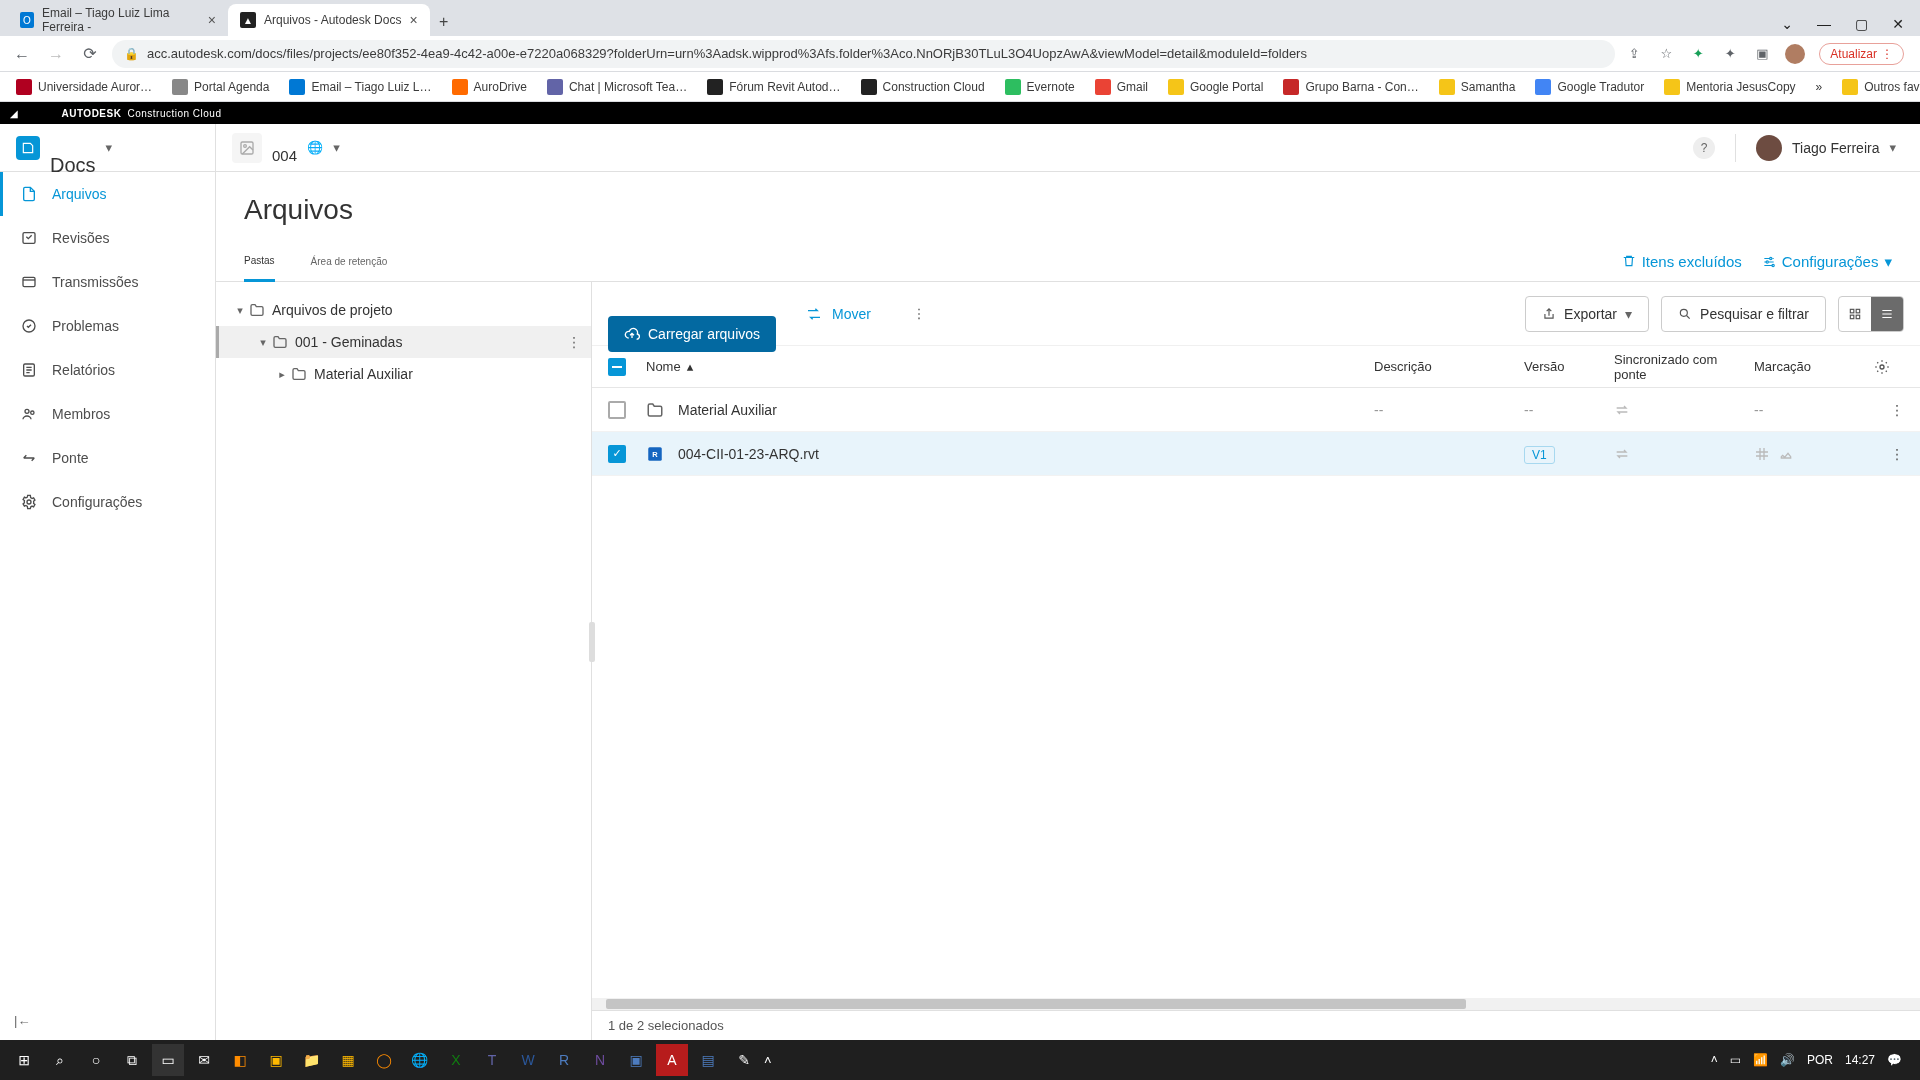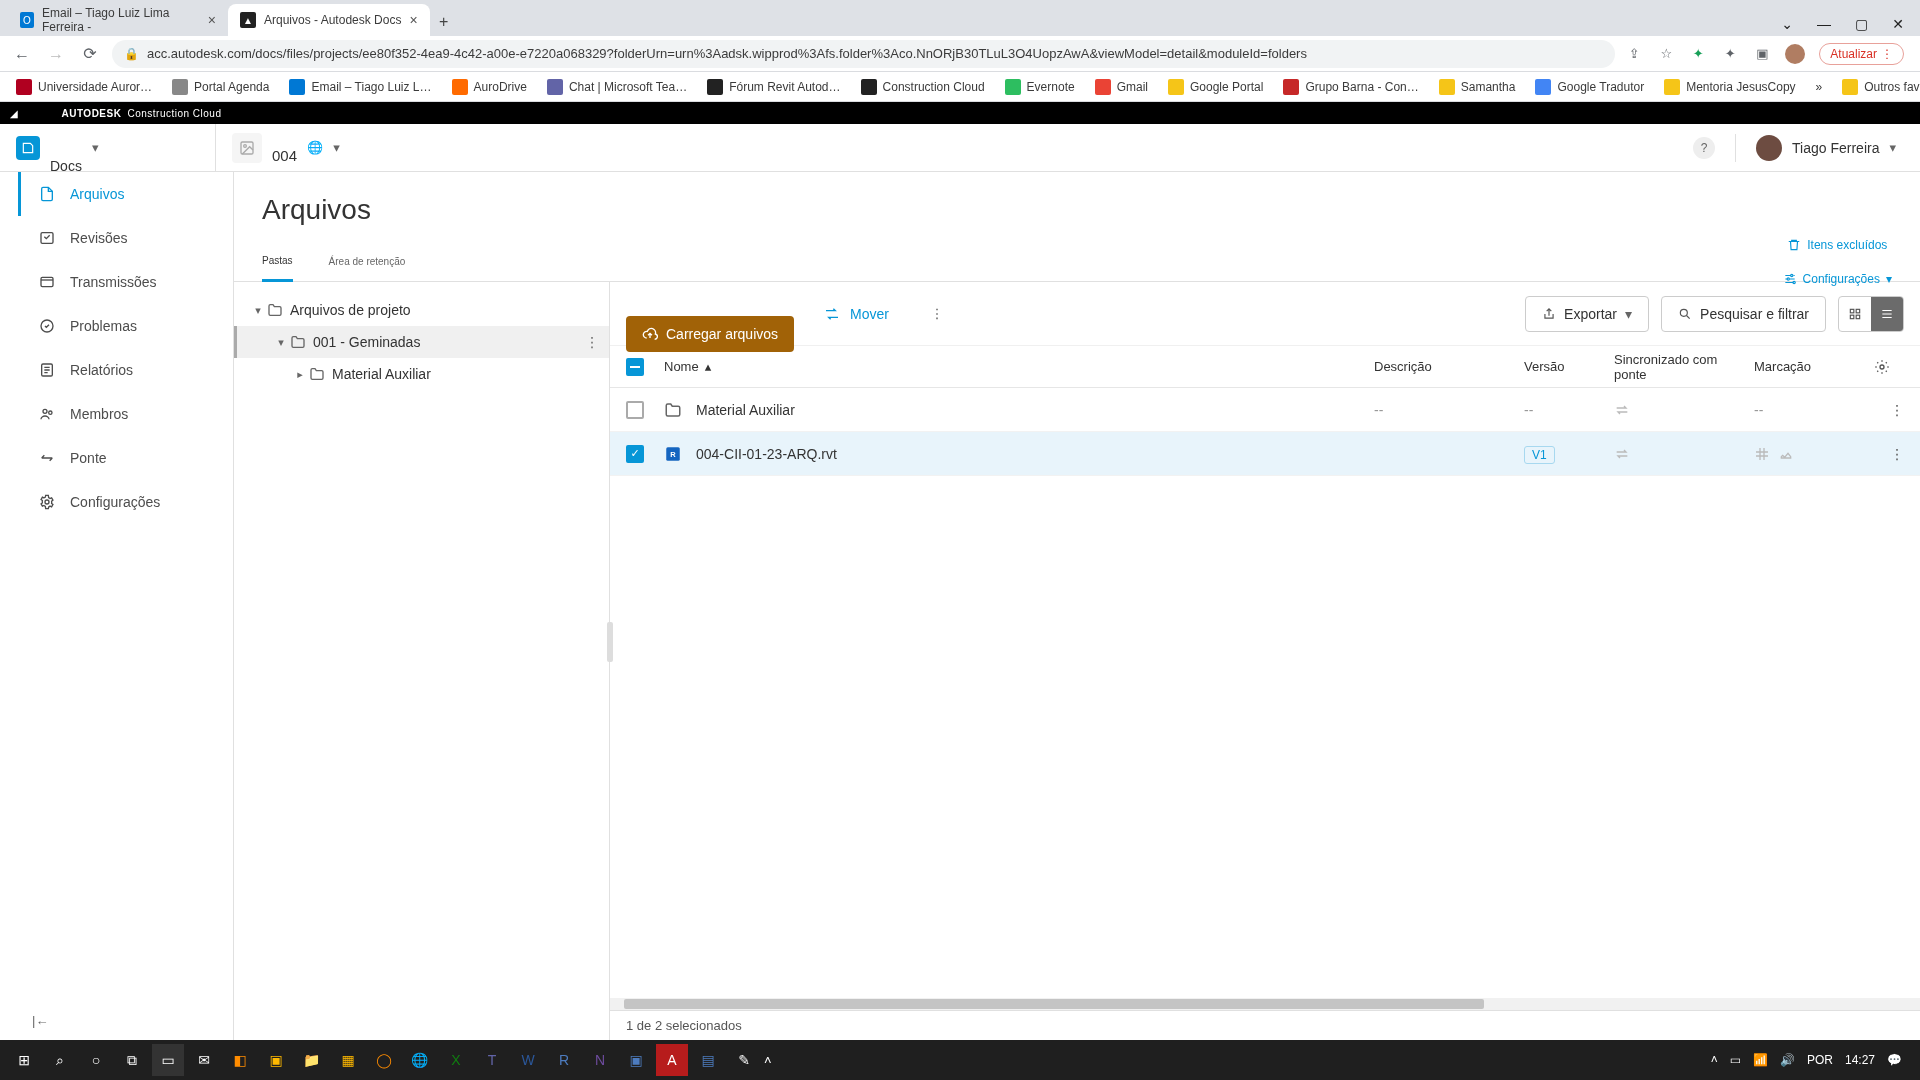--- a/index.html
+++ b/index.html
@@ -28,61 +28,61 @@
 .bm .dot { width: 16px; height: 16px; border-radius: 2px; display:inline-block; }
 
 
 .autodesk-bar { height: 22px; background: #000; color: #fff; display: flex; align-items: center; padding: 0 10px; font-size: 10px; letter-spacing: .5px; }
 .autodesk-bar b { font-weight: 700; margin-right: 6px; margin-left: 40px; }
 
 
 .app-header { height: 48px; border-bottom: 1px solid #e0e0e0; display: flex; align-items: center; }
 .docs-switch { width: 216px; height: 48px; border-right: 1px solid #e0e0e0; display: flex; align-items: center; gap: 10px; padding: 0 16px; }
 .docs-logo { width: 24px; height: 24px; background: #0696d7; border-radius: 4px; display: flex; align-items: center; justify-content: center; color: #fff; font-size: 12px; }
-.docs-name { font-size: 14px; color: #333; margin-top: 36px; }
+.docs-name { font-size: 20px; color: #333; margin-top: 36px; }
 .project-bar { display: flex; align-items: center; gap: 10px; padding: 0 16px; }
 .proj-btn { width: 30px; height: 30px; border-radius: 4px; background: #f5f5f5; display:flex; align-items:center; justify-content:center; color:#888; }
 .header-right { margin-left: auto; display: flex; align-items: center; gap: 20px; padding-right: 24px; }
 .help-circle { width: 22px; height: 22px; border-radius: 50%; background: #eee; display:flex; align-items:center; justify-content:center; color:#666; font-size:12px; }
 .user-block { display:flex; align-items:center; gap:10px; }
 .user-avatar { width:26px; height:26px; border-radius:50%; background:#6d4c41; }
 
 
-.app-body { display: flex; height: calc(1080px - 36px - 36px - 30px - 22px - 48px - 40px); padding-left: 18px; }
+.app-body { display: flex; height: calc(1080px - 36px - 36px - 30px - 22px - 48px - 40px); }
 .left-nav { width: 216px; border-right: 1px solid #e0e0e0; display: flex; flex-direction: column; }
 .nav-item { height: 44px; display: flex; align-items: center; gap: 14px; padding: 0 20px; font-size: 14px; color: #4d4d4d; cursor: pointer; }
 .nav-item.active { color: #0696d7; border-left: 3px solid #0696d7; padding-left: 17px; background:#fff; }
 .nav-item .icon { width: 18px; height: 18px; display:flex; align-items:center; justify-content:center; font-size:15px; }
 .collapse-handle { margin-top: auto; height: 40px; display:flex; align-items:center; padding-left:14px; color:#666; }
 
 .main { flex: 1; display: flex; flex-direction: column; }
 .page-title { font-size: 28px; font-weight: 400; color: #333; padding: 22px 0 16px 28px; }
 .tabs-row { display: flex; align-items: center; border-bottom: 1px solid #e0e0e0; padding: 0 28px; height: 40px; gap: 36px; }
 .tabs-left { display:flex; gap:36px; }
 .tab-item { height: 40px; display: flex; align-items: center; font-size: 10px; color: #666; cursor: pointer; }
 .tab-item.active { color: #333; border-bottom: 3px solid #0696d7; font-weight:500; }
-.tabs-right { margin-left:auto; display:flex; gap:20px; align-items:center; font-size:12px;flex-direction:column; }
+.tabs-right { margin-left:auto; display:flex; gap:20px; align-items:flex-start; font-size:15px; }
 .link-btn { display:flex; align-items:center; gap:6px; color:#0696d7; cursor:pointer; }
 .link-btn.config { color:#0696d7; }
 
 .content-row { display: flex; flex: 1; min-height: 0; }
 .tree-panel { width: 376px; border-right: 1px solid #e0e0e0; padding-top: 12px; overflow-y: auto; position:relative; }
 .tree-item { display: flex; align-items: center; height: 32px; font-size: 14px; color: #333; cursor:pointer; }
 .tree-item .caret { width: 16px; text-align: center; color: #666; font-size: 11px; }
 .tree-item .fold { display:flex; align-items:center; justify-content:center; width:18px; color:#666; }
 .tree-item.selected { background: #f0f0f0; border-left: 3px solid #aaa; }
 .tree-item .more { margin-left: auto; padding: 0 10px; color: #666; }
 .tree-indent1 { padding-left: 16px; }
 .tree-indent2 { padding-left: 36px; }
 .tree-indent3 { padding-left: 58px; }
 
 .files-panel { flex: 1; display: flex; flex-direction: column; min-width: 0; }
 .toolbar { height: 64px; display: flex; align-items: center; padding: 0 16px; gap: 14px; border-bottom: 1px solid #f0f0f0; }
 .btn { height: 36px; border-radius: 4px; display: flex; align-items: center; gap: 8px; padding: 0 16px; font-size: 14px; cursor:pointer; }
-.btn.primary { background: #a16207; color: #fff; margin-top: 40px; }
+.btn.primary { background: #0369a1; color: #fff; margin-top: 40px; }
 .btn.ghost { color: #0696d7; gap: 10px; }
 .btn.outline { border: 1px solid #ccc; color: #333; }
 .icon-btn { width: 36px; height: 36px; display: flex; align-items: center; justify-content: center; color: #555; }
 .toolbar-right { margin-left: auto; display:flex; gap:12px; align-items:center; }
 .view-toggle { display:flex; border:1px solid #ccc; border-radius:4px; overflow:hidden; }
 .view-toggle .opt { width:32px; height:34px; display:flex; align-items:center; justify-content:center; color:#555; }
 .view-toggle .opt.active { background:#6b6b6b; color:#fff; }
 
 .table-header { display: flex; align-items: center; height: 42px; padding: 0 16px; gap: 10px; font-size: 13px; color: #333; border-bottom: 1px solid #e6e6e6; font-weight:500; }
 .col-check { width: 28px; }

